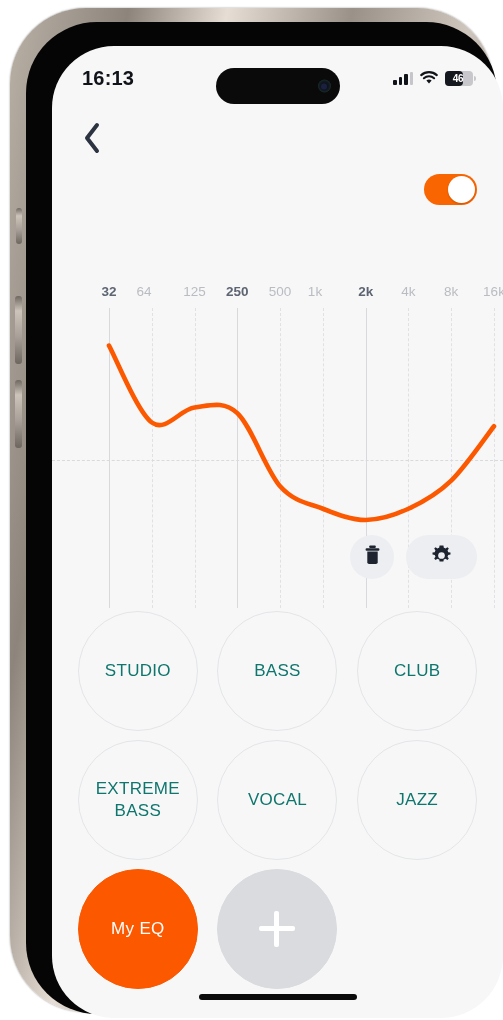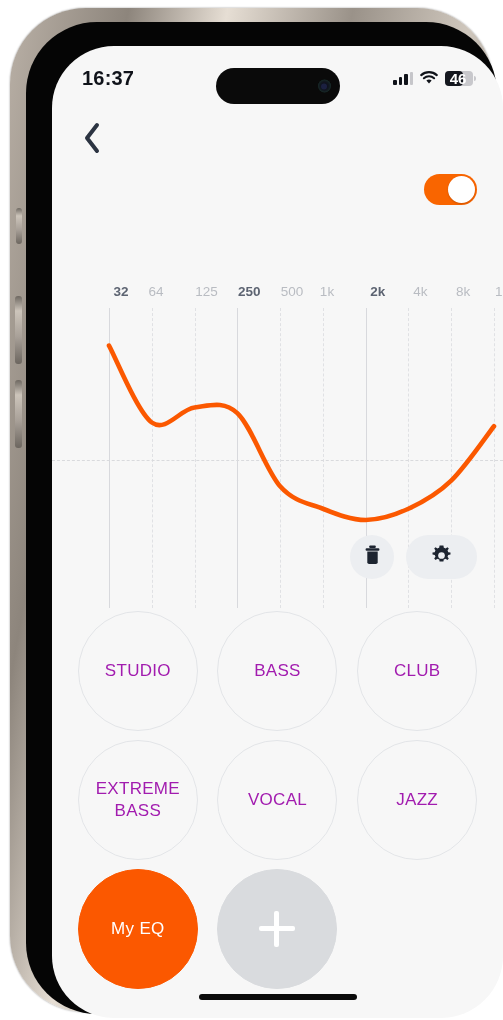--- a/index.html
+++ b/index.html
@@ -103,21 +103,21 @@
     content: ""; position: absolute; right: -3px; top: 5px;
     width: 2px; height: 5px; border-radius: 0 2px 2px 0; background: #c8c8cc;
   }
   .battery-fill {
     position: absolute; left: 0; top: 0;
     height: 15px; width: 18px;
     background: #15181f; border-radius: 4px;
   }
   .battery-num {
     position: relative; z-index: 2;
-    color: #ffffff; font-size: 15px; font-weight: 700;
+    color: #ffffff; font-size: 10px; font-weight: 700;
     width: 28px; text-align: center; letter-spacing: -.2px;
     padding-right: 2px;
   }
 
   
   .back-btn {
     position: absolute; left: 20px; top: 74px;
     width: 40px; height: 40px;
     display: flex; align-items: center; justify-content: center;
   }
@@ -150,21 +150,20 @@
     position: absolute; left: 0; top: 238px;
     width: 451px; height: 24px;
   }
   .freq-label {
     position: absolute;
     transform: translateX(-50%);
     font-size: 13.5px;
     color: #b9bcc2;
     font-weight: 400;
     white-space: nowrap;
-    margin-left: 12px;
   }
   .freq-label.major { color: #5d6472; font-weight: 700; }
 
   
   .graph {
     position: absolute; left: 0; top: 262px;
     width: 451px; height: 300px;
   }
   .gridline {
     position: absolute; top: 0; bottom: 0;
@@ -203,21 +202,21 @@
     justify-items: center;
     padding: 0 16px;
   }
   .preset {
     width: 120px; height: 120px;
     border-radius: 50%;
     border: 1.6px solid #e3e5e8;
     background: transparent;
     display: flex; align-items: center; justify-content: center;
     text-align: center;
-    color: #a21caf;
+    color: #0f766e;
     font-size: 17px;
     letter-spacing: .3px;
     line-height: 1.3;
     padding: 0 10px;
   }
   .preset.selected {
     background: #fb5800;
     border-color: #fb5800;
     color: #ffffff;
     font-weight: 400;
@@ -248,21 +247,21 @@
   <div class="phone-frame">
     <div class="side-btn btn-action"></div>
     <div class="side-btn btn-vol-up"></div>
     <div class="side-btn btn-vol-dn"></div>
     <div class="side-btn btn-power"></div>
 
     <div class="phone-bezel">
       <div class="screen">
 
         <div class="status-bar">
-          <div class="status-time">16:37</div>
+          <div class="status-time">16:13</div>
           <div class="status-right">
             <span class="signal">
               <i></i>
                 <i></i>
                 <i></i>
                 <i></i>
             </span>
             <span class="wifi">
               <svg width="18" height="14" viewBox="0 0 18 14">
                 <path d="M9 12.6 L11.6 9.6 A4 4 0 0 0 6.4 9.6 Z" fill="#10131a"></path>

